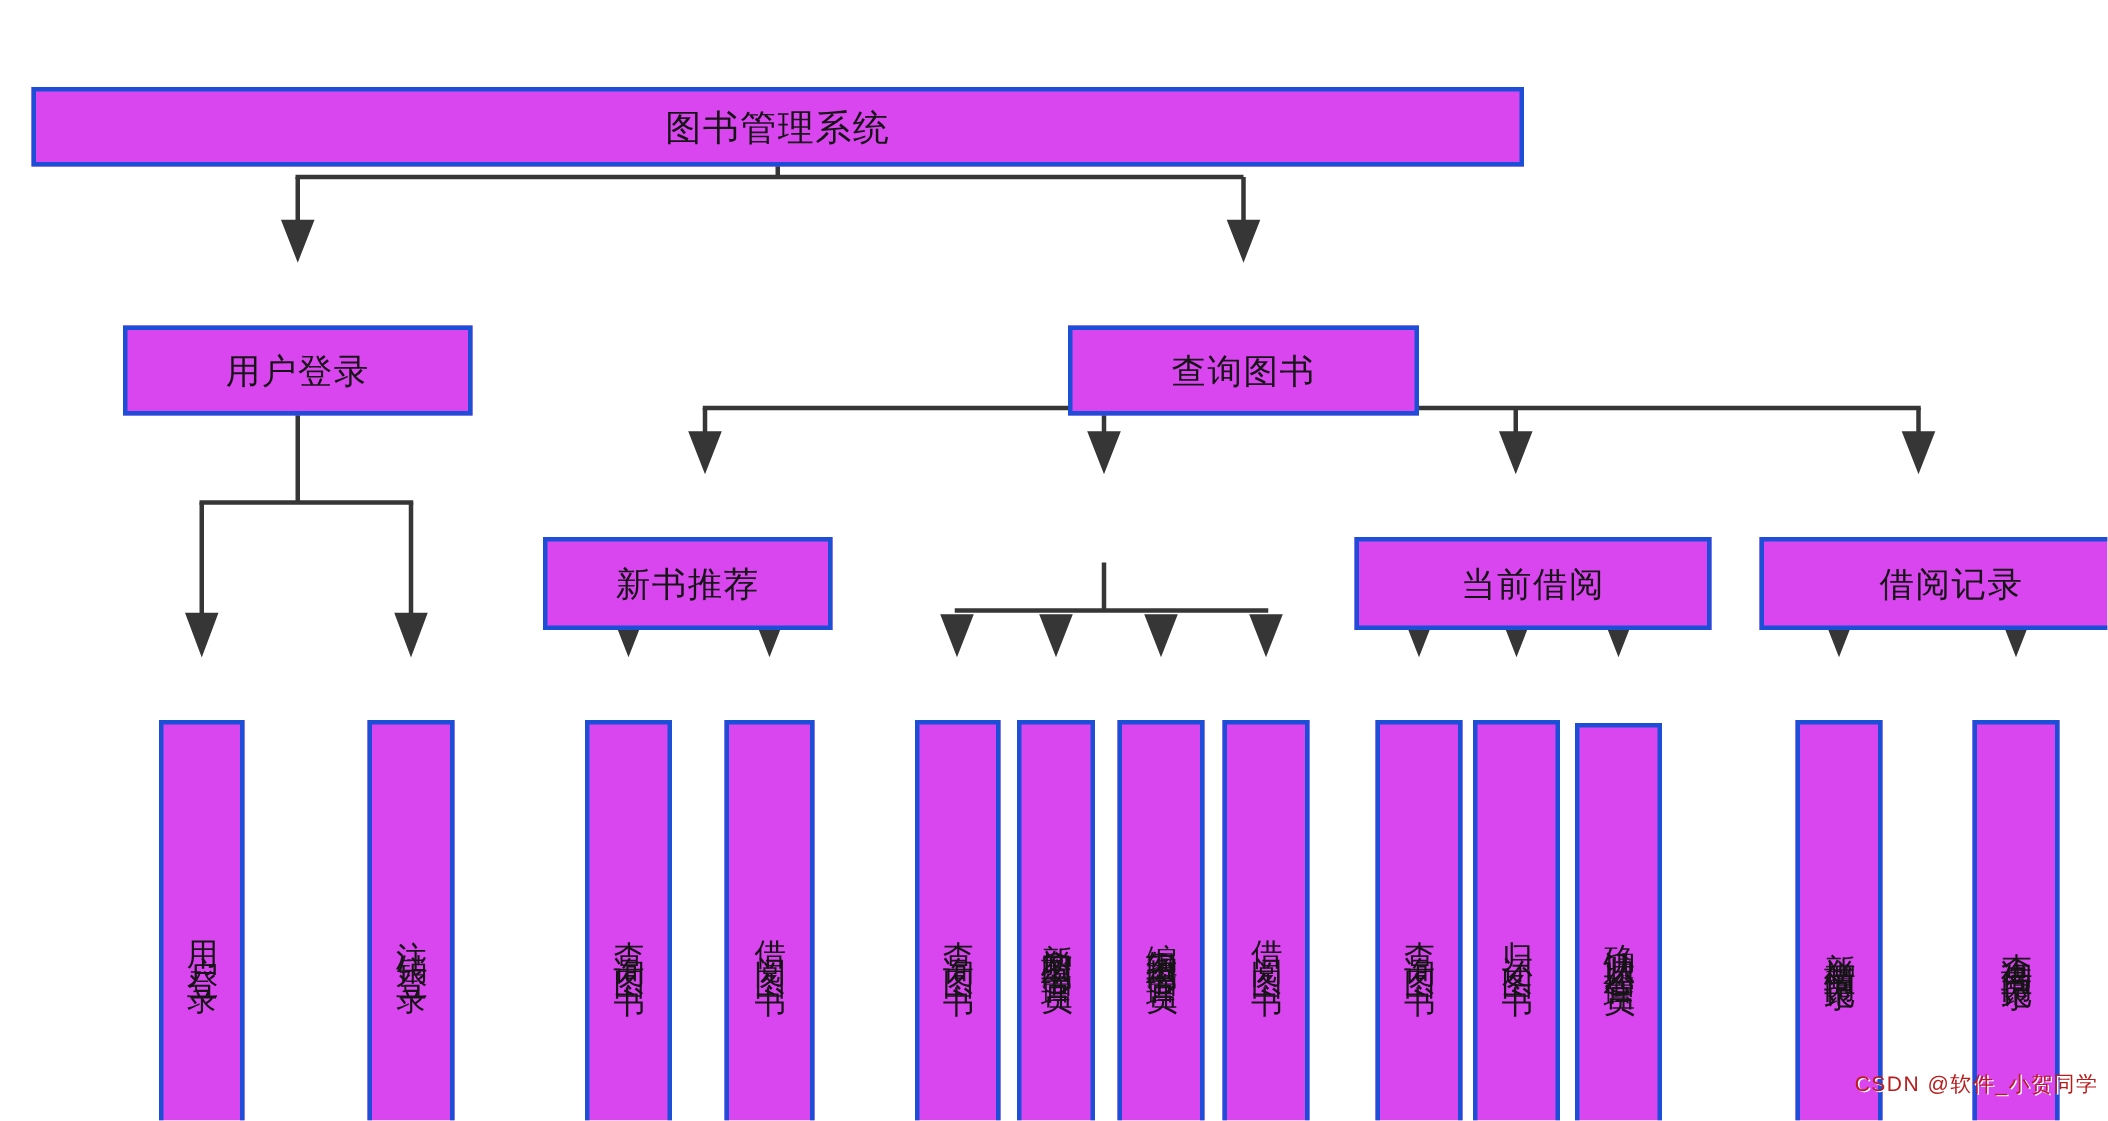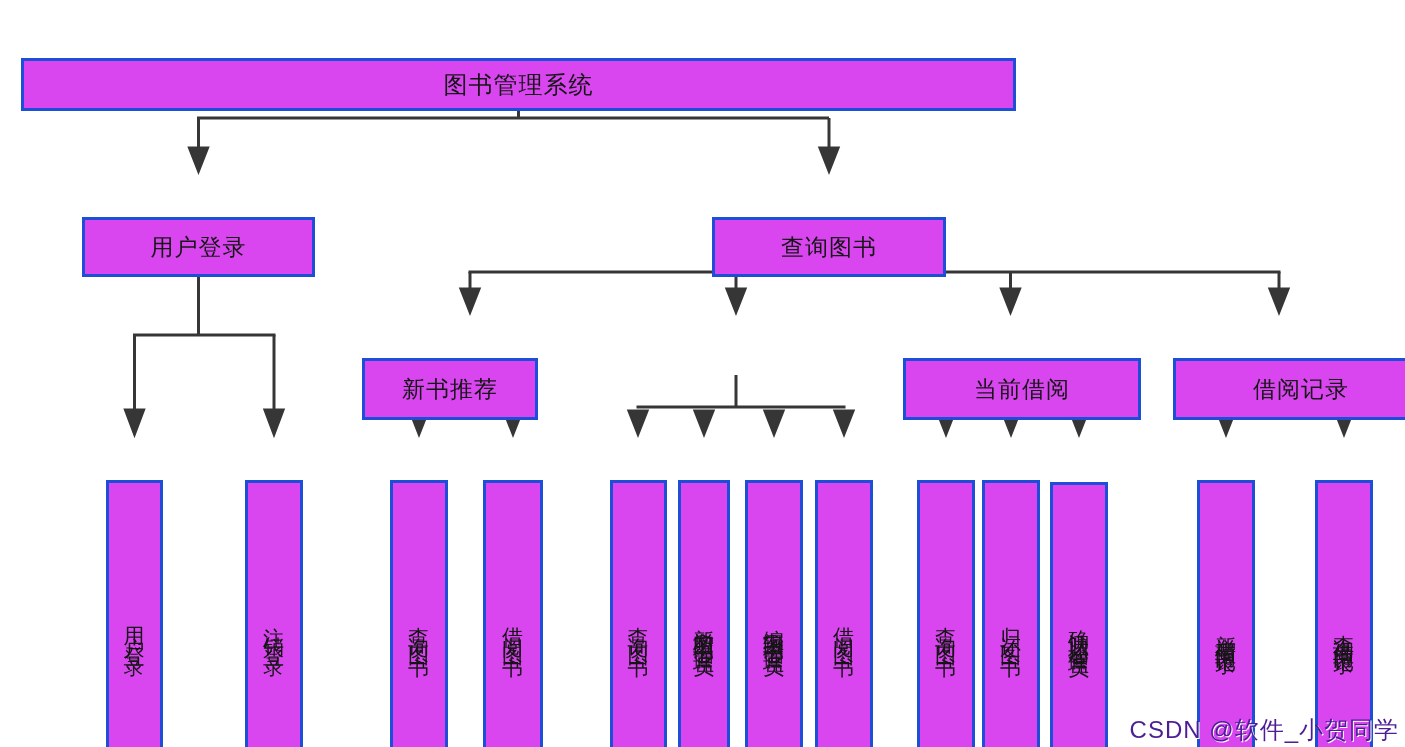--- a/index.html
+++ b/index.html
@@ -39,22 +39,22 @@
     text-orientation: mixed;
     font-size: 21px;
     letter-spacing: 10px;
     line-height: 1;
   }
   .vbox.tight span { letter-spacing: 4px; }
   .watermark {
     position: absolute;
     right: 6px;
     top: 714px;
-    font-size: 24px;
-    color: #4c1d95;
+    font-size: 14px;
+    color: #b91c1c;
     text-shadow: 1px 1px 0 #ffffff;
     letter-spacing: 1px;
     white-space: nowrap;
   }
 </style>
 </head>
 <body>
 
 <div class="canvas">
 
@@ -125,21 +125,21 @@
         <polygon points="1335,411 1353,411 1344,434"></polygon>
       </g>
     </g>
   </svg>
 
   <div class="box hbox root" style="left:21px;top:13px;width:995px;height:53px">图书管理系统</div>
 
   <div class="box hbox" style="left:82px;top:172px;width:233px;height:60px">用户登录</div>
   <div class="box hbox" style="left:712px;top:172px;width:234px;height:60px">查询图书</div>
 
-  <div class="box hbox" style="left:362px;top:313px;width:176px;height:62px">新书推荐</div>
+  <div class="box hbox" style="left:362px;top:313px;width:193px;height:62px">新书推荐</div>
   <div class="box hbox" style="left:903px;top:313px;width:238px;height:62px">当前借阅</div>
   <div class="box hbox" style="left:1173px;top:313px;width:256px;height:62px">借阅记录</div>
 
   <div class="box vbox" style="left:106px;top:435px;width:57px;height:300px">
     <span>用户登录</span>
   </div>
   <div class="box vbox" style="left:245px;top:435px;width:58px;height:300px">
     <span>注销登录</span>
   </div>
 

